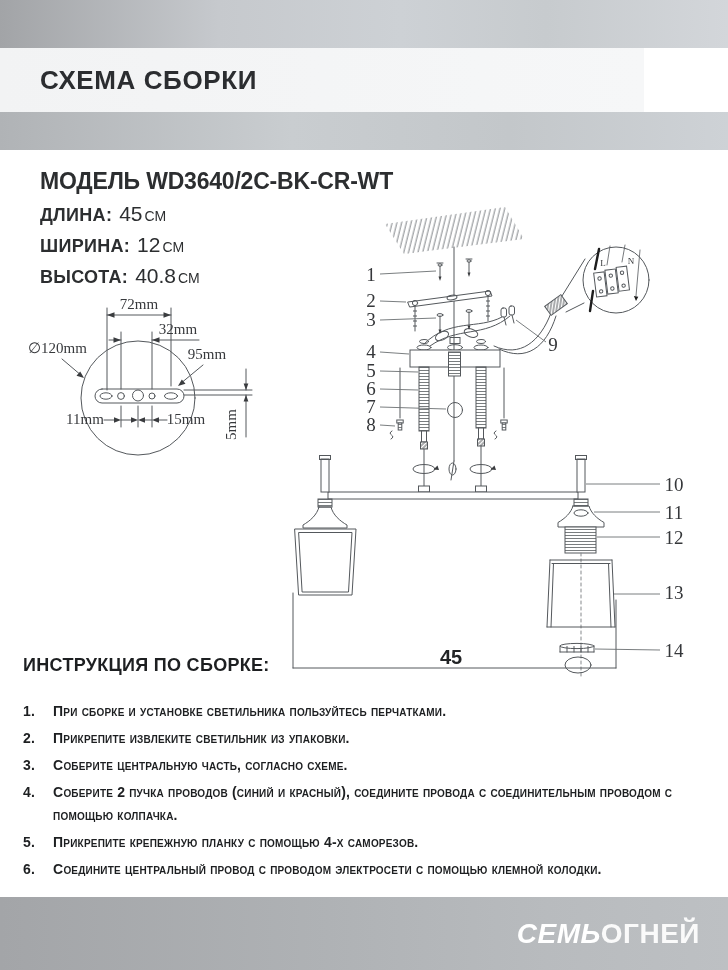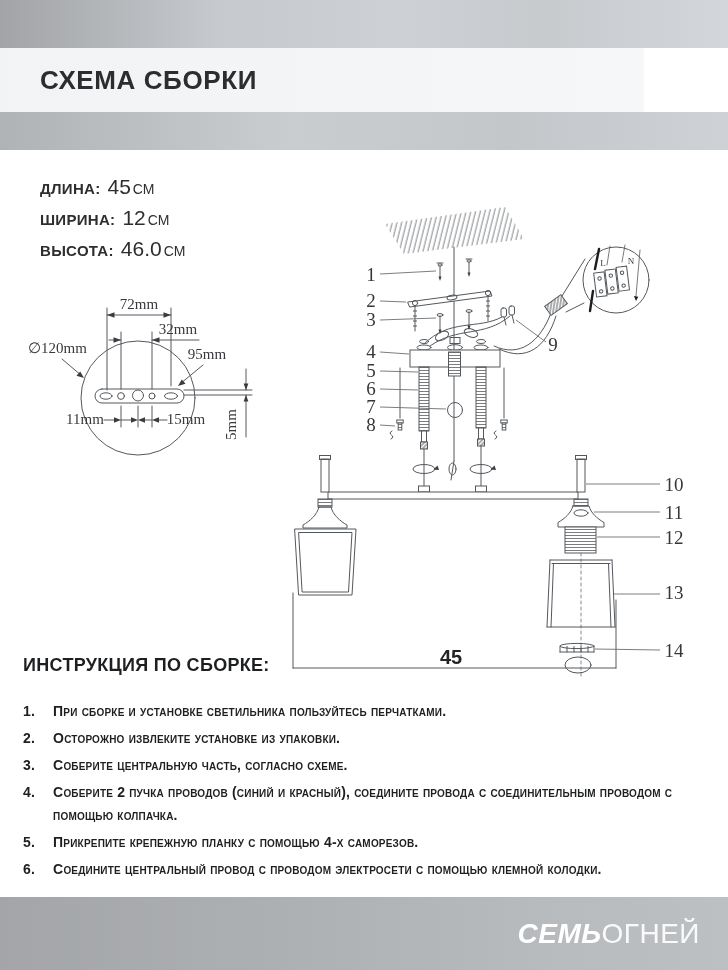--- a/index.html
+++ b/index.html
@@ -12,63 +12,64 @@
     background:linear-gradient(90deg,#a2a4a7 0%,#c6c9cd 30%,#cdd1d5 55%,#c7cbce 75%,#d3d6da 100%);}
   .band-title{position:absolute;left:0;top:48px;width:644px;height:64px;
     background:linear-gradient(90deg,#f2f3f4,#f6f7f8);display:flex;align-items:center;padding-left:40px;box-sizing:border-box;}
   .band-sub{position:absolute;left:0;top:112px;width:728px;height:38px;
     background:linear-gradient(90deg,#b0b3b6 0%,#c9cdd0 40%,#c3c7ca 70%,#ced2d6 100%);}
   .page-title{font-size:26px;font-weight:700;color:#2b2d30;letter-spacing:.6px;margin:0;}
   
   .model{position:absolute;left:40px;top:168px;color:#2c2e30;}
   .model-title{font-size:23px;font-weight:700;letter-spacing:-.2px;}
   .spec-row{margin-top:7px;display:flex;align-items:baseline;}
-  .spec-label{font-size:15px;font-weight:700;text-transform:uppercase;letter-spacing:.3px;}
+  .spec-label{font-size:18px;font-weight:700;text-transform:uppercase;letter-spacing:.3px;}
   .spec-value{font-size:21px;font-weight:400;margin-left:7px;}
   .spec-unit{font-size:14px;font-weight:400;text-transform:uppercase;margin-left:2px;}
   
   .diagram-svg{position:absolute;left:0;top:0;width:728px;height:970px;}
   
   .instructions{position:absolute;left:23px;top:655px;width:692px;color:#1d1f21;}
   .instr-title{font-size:18px;font-weight:700;letter-spacing:.3px;margin:0 0 24px 0;}
   .instr-item{display:flex;font-size:14px;font-weight:700;font-variant:small-caps;
     line-height:23px;margin-bottom:4px;letter-spacing:.2px;}
   .instr-num{flex:0 0 auto;margin-right:6px;}
   .instr-text{flex:1;margin-left:12px;}
   
   .footer{position:absolute;left:0;top:897px;width:728px;height:73px;
     background:linear-gradient(90deg,#a3a5a8 0%,#afb2b5 45%,#b8bbbe 75%,#bdc0c3 100%);
     display:flex;align-items:center;justify-content:flex-end;padding-right:28px;box-sizing:border-box;}
   .brand{font-size:28px;color:#ffffff;letter-spacing:.5px;white-space:nowrap;}
   .brand-bold{font-weight:700;font-style:italic;}
-  .brand-light{font-weight:400;opacity:.93;margin-top:42px;}
+  .brand-light{font-weight:700;opacity:.93;margin-top:42px;}
 </style>
 </head>
 <body>
 
 <div class="band-top"></div>
 <div class="band-title">
   <h1 class="page-title">СХЕМА СБОРКИ</h1>
 </div>
 <div class="band-sub"></div>
 
 <div class="model">
+  <div class="model-title">МОДЕЛЬ WD3640/2C-BK-CR-WT</div>
   <div class="spec-row">
     <span class="spec-label">длина:</span>
     <span class="spec-value">45</span>
     <span class="spec-unit">см</span>
   </div>
   <div class="spec-row">
     <span class="spec-label">ширина:</span>
     <span class="spec-value">12</span>
     <span class="spec-unit">см</span>
   </div>
   <div class="spec-row">
     <span class="spec-label">высота:</span>
-    <span class="spec-value">46.0</span>
+    <span class="spec-value">40.8</span>
     <span class="spec-unit">см</span>
   </div>
 </div>
 
 <svg class="diagram-svg" viewBox="0 0 728 970" xmlns="http://www.w3.org/2000/svg">
   <defs>
     <pattern id="pThread" width="4" height="3" patternUnits="userSpaceOnUse">
       <rect width="4" height="3" fill="#ffffff"></rect>
       <line x1="0" y1="1.5" x2="4" y2="1.5" stroke="#6a6e71" stroke-width="0.9"></line>
     </pattern>
@@ -339,21 +340,21 @@
 </svg>
 
 <div class="instructions">
   <div class="instr-title">ИНСТРУКЦИЯ ПО СБОРКЕ:</div>
   <div class="instr-item">
     <span class="instr-num">1.</span>
     <span class="instr-text">При сборке и установке светильника пользуйтесь перчатками.</span>
   </div>
   <div class="instr-item">
     <span class="instr-num">2.</span>
-    <span class="instr-text">Осторожно извлеките установке из упаковки.</span>
+    <span class="instr-text">Прикрепите извлеките светильник из упаковки.</span>
   </div>
   <div class="instr-item">
     <span class="instr-num">3.</span>
     <span class="instr-text">Соберите центральную часть, согласно схеме.</span>
   </div>
   <div class="instr-item">
     <span class="instr-num">4.</span>
     <span class="instr-text">Соберите 2 пучка проводов (синий и красный), соедините провода с соединительным проводом с помощью колпачка.</span>
   </div>
   <div class="instr-item">

